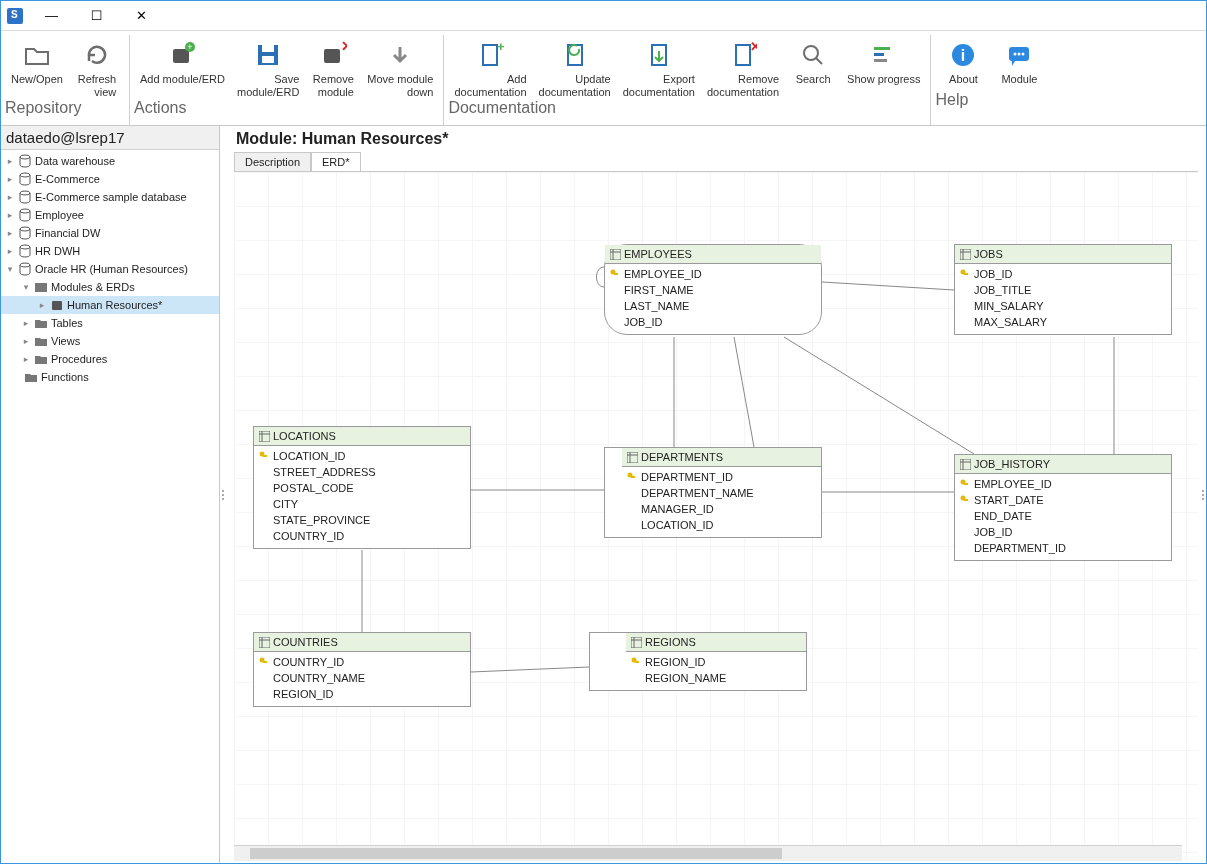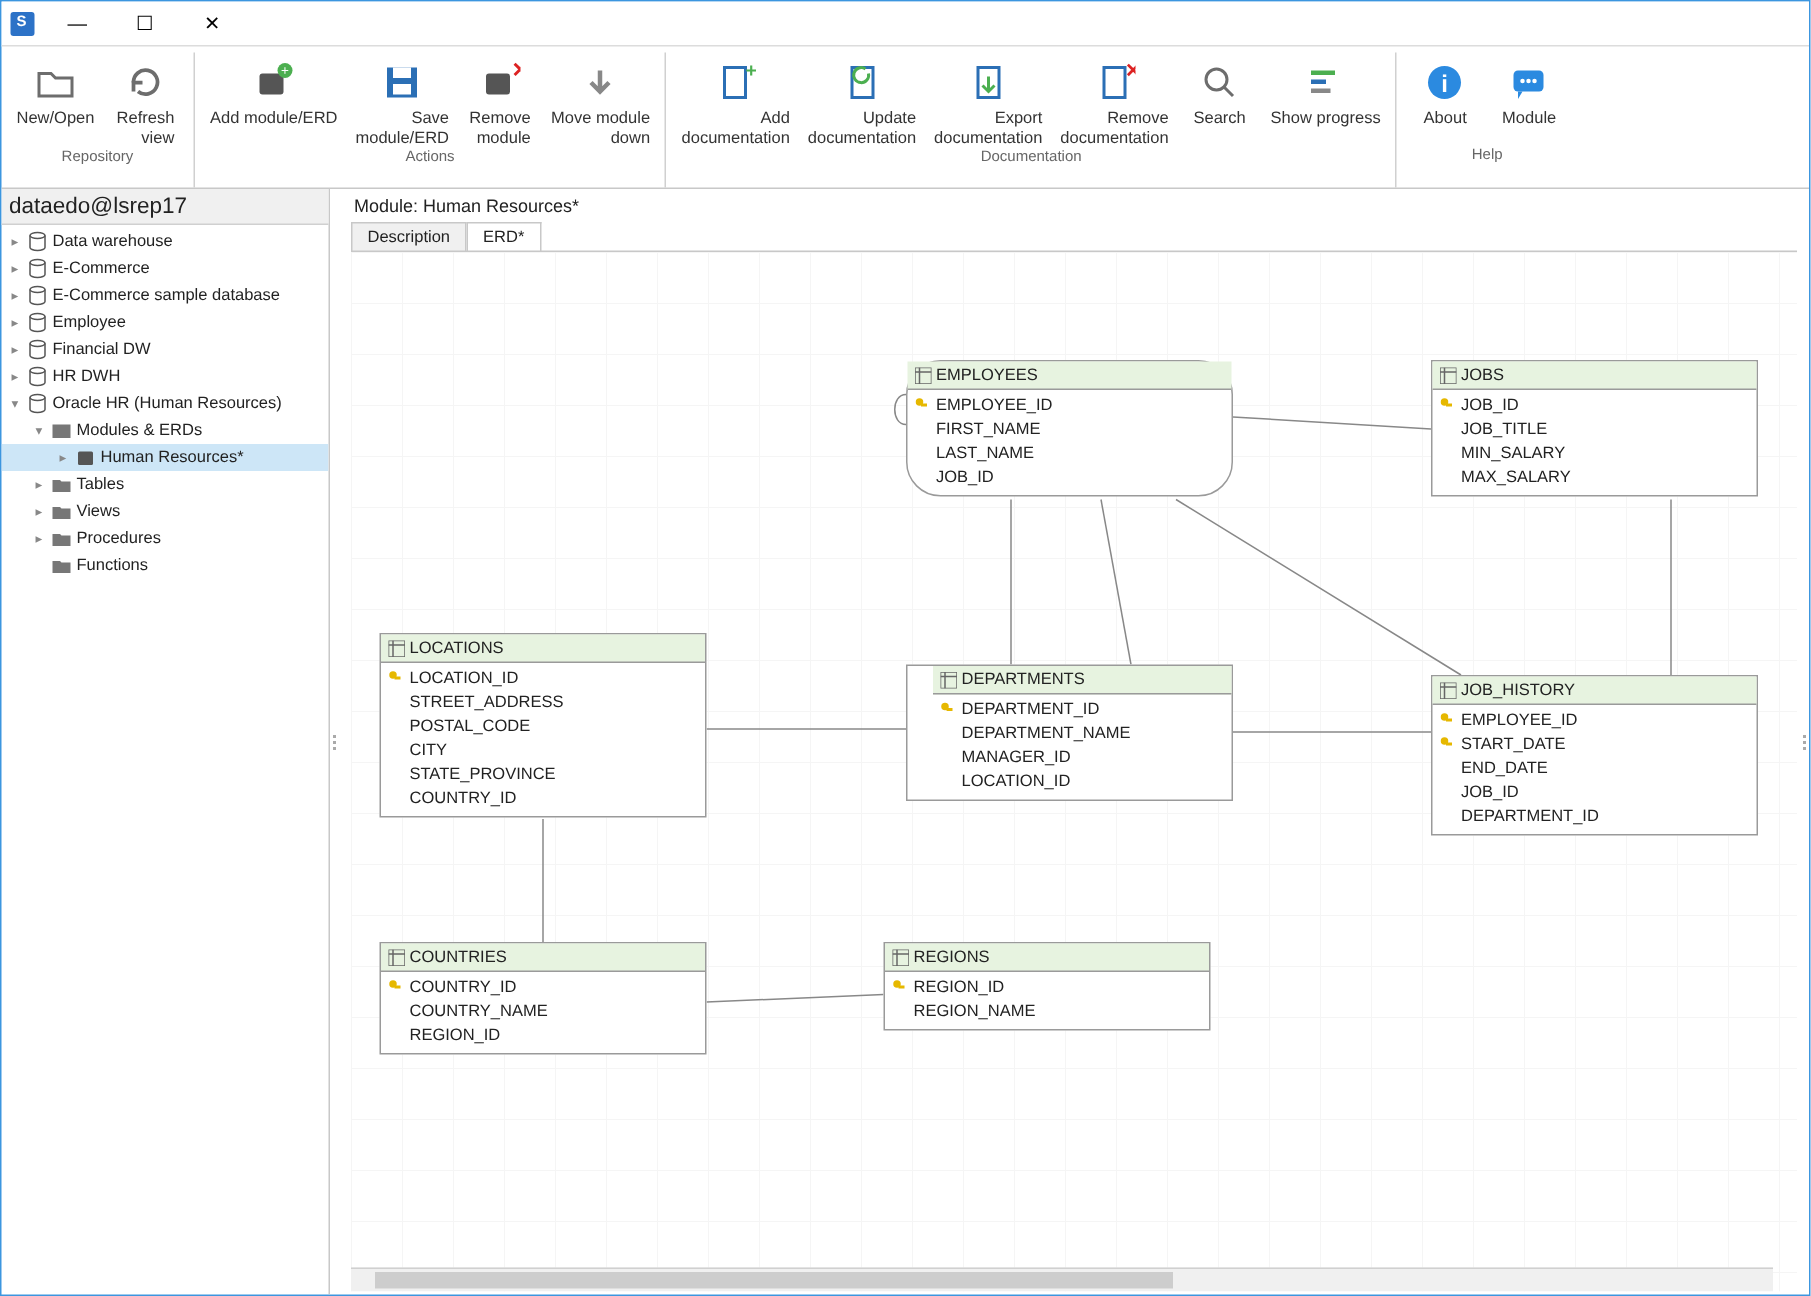--- a/index.html
+++ b/index.html
@@ -12,34 +12,34 @@
 .titlebar .winbtns { display: flex; }
 .titlebar .winbtn { width: 45px; height: 29px; display:flex; align-items:center; justify-content:center; font-size:13px; color:#000; }
 
 .ribbon { height: 95px; border-bottom: 1px solid #c8c8c8; display: flex; padding-top:4px;}
 .ribbon-group { display: flex; flex-direction: column; border-right: 1px solid #d0d0d0; padding: 0 4px;}
 .ribbon-group:last-child { border-right: none; }
 .ribbon-row { display: flex; flex:1; }
 .rbtn { display:flex; flex-direction:column; align-items:center; justify-content:flex-start; padding: 2px 6px 0; min-width:56px; cursor:default;}
 .rbtn .ricon { width:32px; height:32px; display:flex; align-items:center; justify-content:center; margin-top:2px;}
 .rbtn .rlabel { text-align:right; font-size:11px; line-height:13px; margin-top:2px; color:#333;}
-.rgrouplabel { text-align:center; font-size:10px; color:#666; padding-bottom:16px;}
+.rgrouplabel { text-align:left; font-size:16px; color:#666; padding-bottom:16px;}
 
 .main { display:flex; height: calc(100% - 30px - 95px); }
 .sidebar { width: 219px; border-right:1px solid #c8c8c8; display:flex; flex-direction:column; }
 .dbheader { background:#f0f0f0; border-bottom:1px solid #d0d0d0; padding:3px 5px; font-size:15px;}
 .tree { flex:1; overflow:auto; padding-top:2px;}
 .tree-item { display:flex; align-items:center; height:18px; font-size:11px; cursor:default; white-space:nowrap;}
 .tree-item .exp { width:10px; text-align:center; color:#888; font-size:9px; margin-left:2px;}
 .tree-item .ticon { width:14px; height:14px; margin:0 3px; display:inline-flex; align-items:center; justify-content:center;}
 .tree-item.selected { background:#cde6f7; }
 .dbicon svg, .ticon svg { display:block;}
 
 .content { flex:1; display:flex; flex-direction:column; position:relative;}
-.module-title { font-weight:normal; padding: 4px 10px 0; font-size:12px;}
+.module-title { font-weight:bold; padding: 4px 10px 0; font-size:16px;}
 .tabs { display:flex; padding-left:8px; margin-top:3px;}
 .tab { padding:3px 10px; font-size:11px; border:1px solid #c8c8c8; border-bottom:none; background:#f0f0f0; margin-right:0px; position:relative; top:1px; cursor:default;}
 .tab.active { background:#fff; border-bottom:1px solid #fff;}
 .canvas-wrap { flex:1; border-top:1px solid #c8c8c8; position:relative; overflow:hidden; margin:0 2px 2px 8px;}
 .canvas { position:absolute; inset:0; background-image: linear-gradient(#f5f5f5 1px, transparent 1px), linear-gradient(90deg, #f5f5f5 1px, transparent 1px); background-size: 34px 34px; }
 svg.connectors { position:absolute; inset:0; pointer-events:none;}
 .entity { position:absolute; border:1px solid #9a9a9a; background:#fff; font-size:11px;}
 .entity .ehead { background:#e7f3e0; border-bottom:1px solid #9a9a9a; padding:3px 5px; font-weight:normal; display:flex; align-items:center; gap:3px;}
 .entity .ebody { padding:2px 5px 4px; }
 .entity .erow { display:flex; align-items:center; height:16px; gap:4px;}
@@ -326,21 +326,21 @@
         </div>
         <div class="tree-item" style="padding-left: 18px;">
           <span class="exp">▸</span>
           <span class="ticon">
             <svg width="14" height="14">
               <path d="M1 4h5l1 1h6v7H1z" fill="#777"></path>
             </svg>
           </span>
           <span>Procedures</span>
         </div>
-        <div class="tree-item" style="padding-left: 18px;">
+        <div class="tree-item" style="padding-left: 8px;">
           <span class="exp"></span>
           <span class="ticon">
             <svg width="14" height="14">
               <path d="M1 4h5l1 1h6v7H1z" fill="#777"></path>
             </svg>
           </span>
           <span>Functions</span>
         </div>
       </div>
   </div>
@@ -559,21 +559,21 @@
               <div class="erow">
                 <span class="keyicon" style="font-size: 9px;"></span>
                 <span>COUNTRY_NAME</span>
               </div>
               <div class="erow">
                 <span class="keyicon" style="font-size: 9px;"></span>
                 <span>REGION_ID</span>
               </div>
             </div>
           </div>
-          <div class="entity" style="left: 355px; top: 460px; width: 218px;">
+          <div class="entity" style="left: 355px; top: 460px; width: 218px; padding-left: 36px;">
             <div class="ehead">
               <svg width="11" height="11">
                 <rect x="0" y="0" width="11" height="11" fill="none" stroke="#666"></rect>
                 <line x1="0" y1="3" x2="11" y2="3" stroke="#666"></line>
                 <line x1="3" y1="0" x2="3" y2="11" stroke="#666"></line>
               </svg>
               <span>REGIONS</span>
             </div>
             <div class="ebody">
               <div class="erow">

